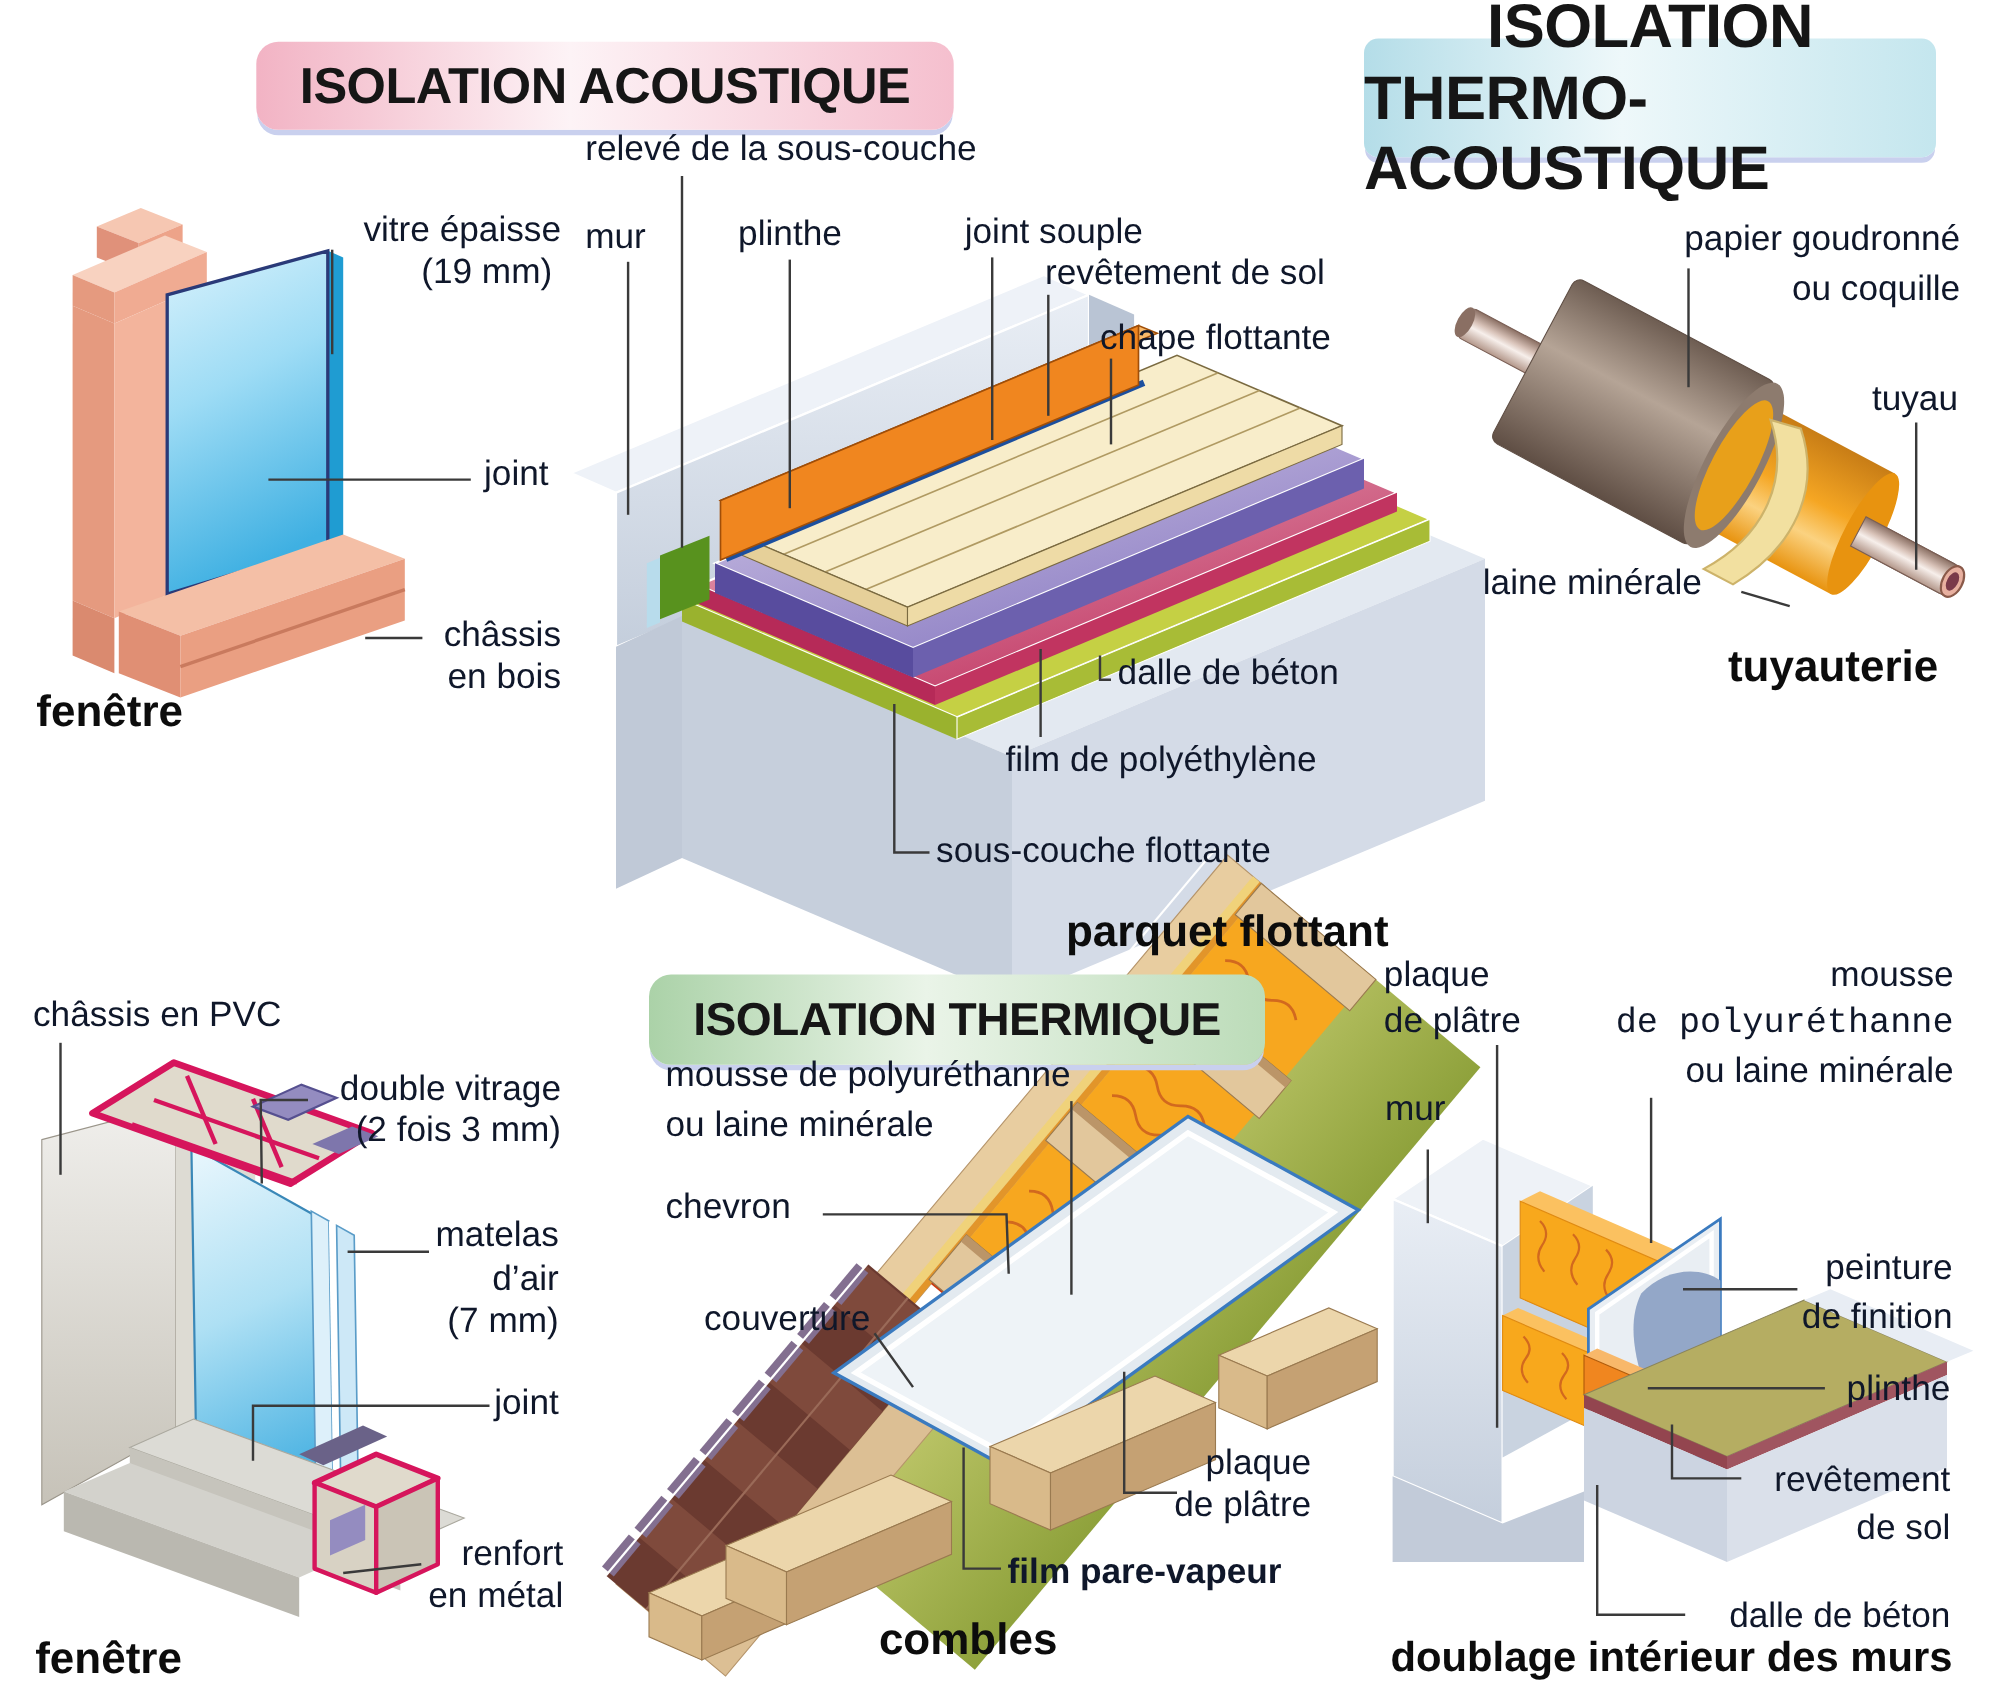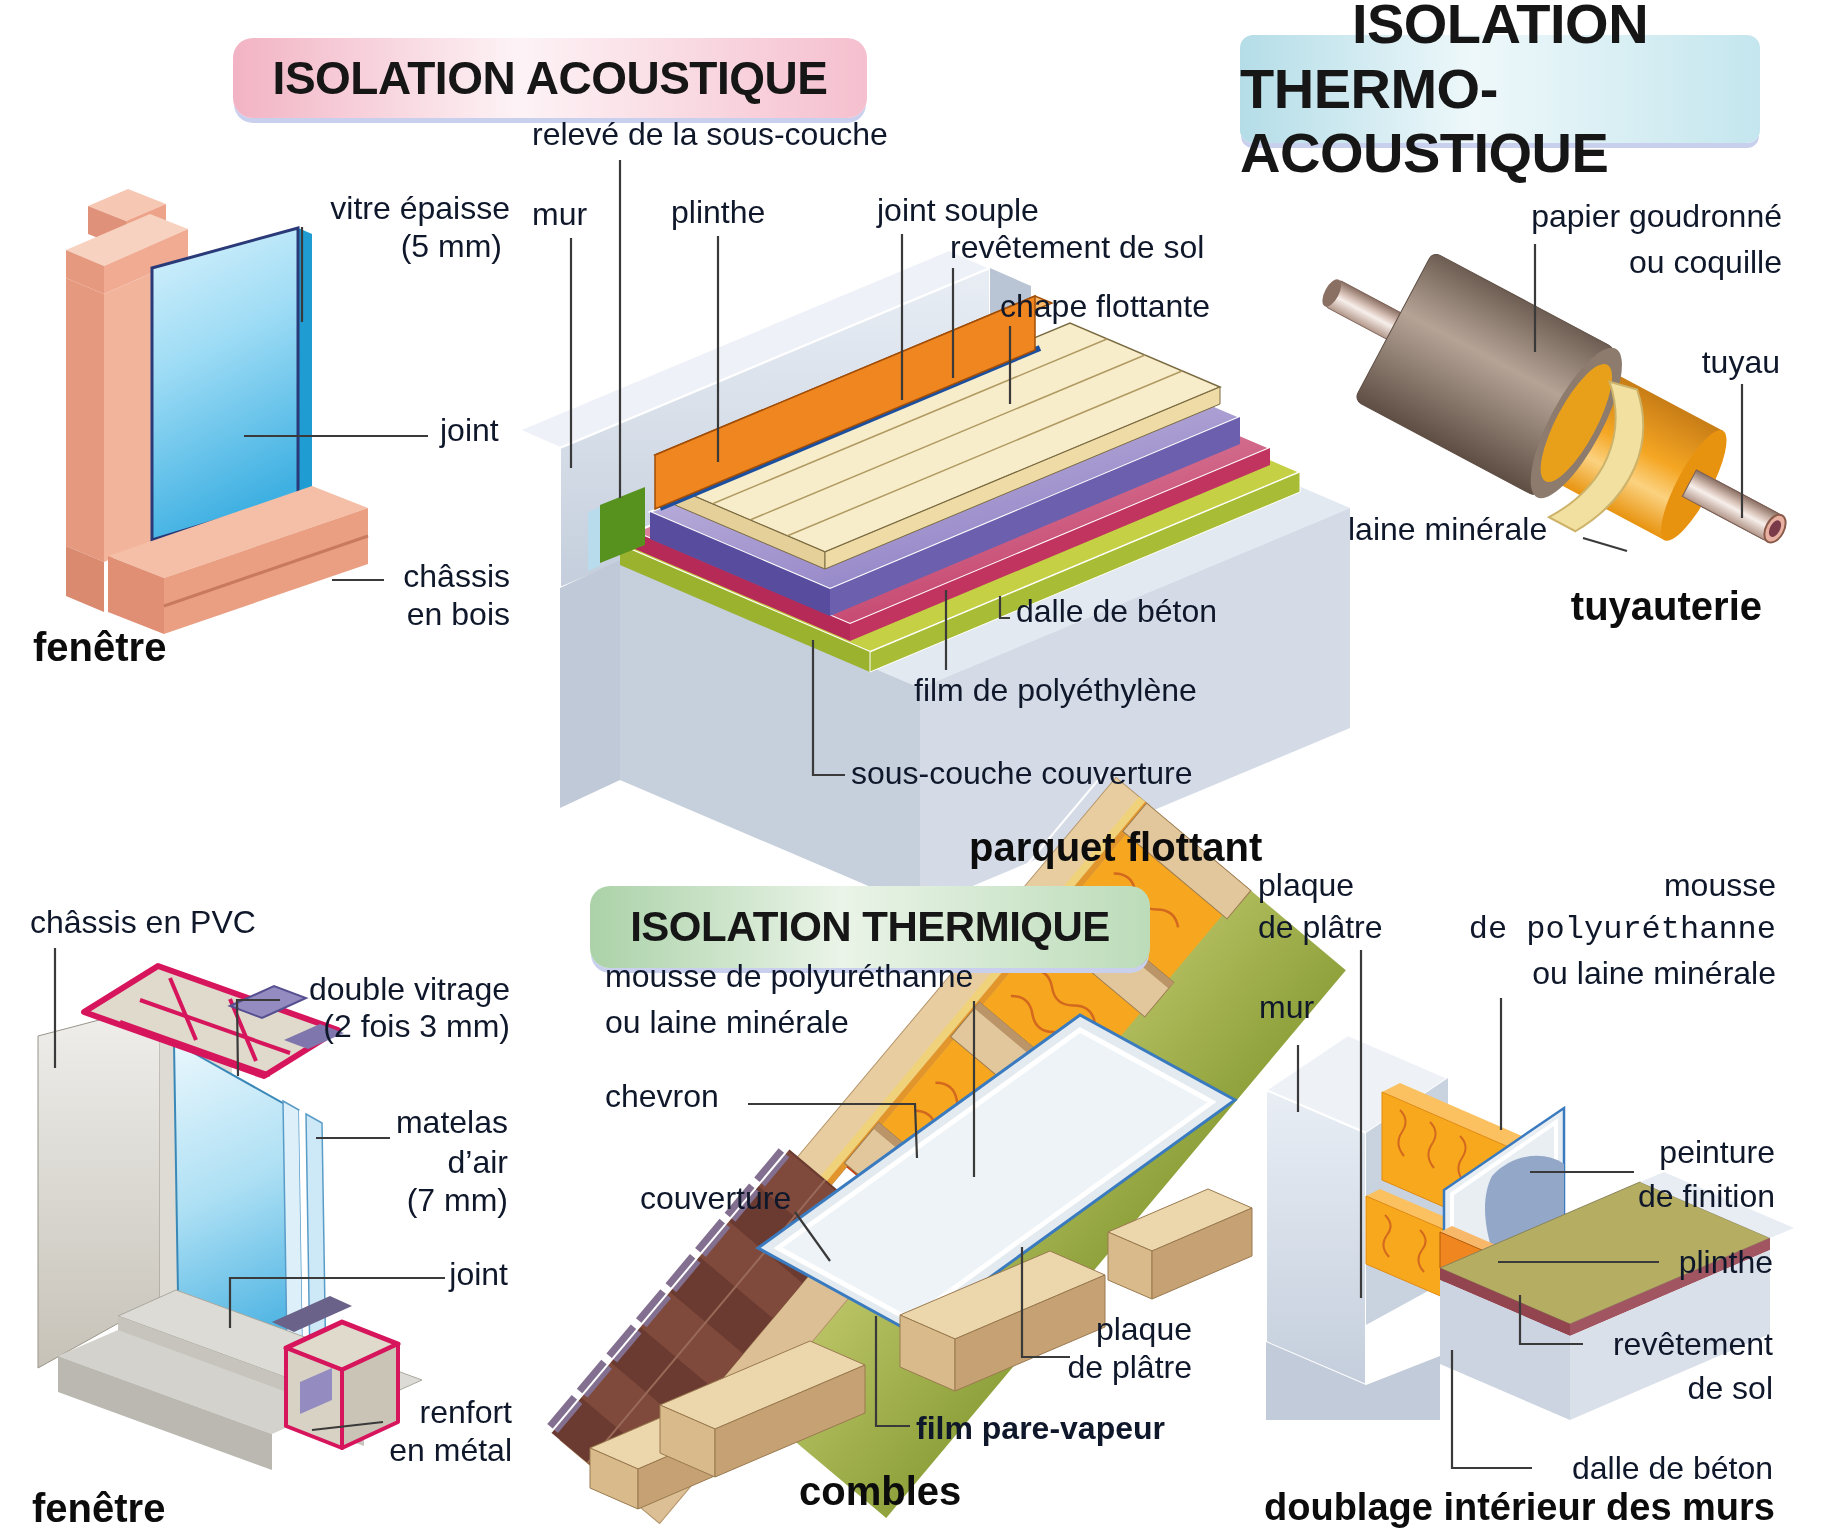--- a/index.html
+++ b/index.html
@@ -315,35 +315,35 @@
 </div>
 <div class="hdr hdr-cyan" style="left:1240px;top:35px;width:520px;height:108px;font-size:56px;line-height:1.15;border-radius:13px;">
   <div>ISOLATION</div>
   <div>THERMO-ACOUSTIQUE</div>
 </div>
 <div class="hdr hdr-green" style="left:590px;top:850px;width:560px;height:82px;font-size:42px;margin-top:36px;">
   <div>ISOLATION THERMIQUE</div>
 </div>
 
 <div class="lbl ra" style="right:1315px;top:192px;">vitre épaisse</div>
-<div class="lbl ra" style="right:1323px;top:230px;">(5 mm)</div>
+<div class="lbl ra" style="right:1323px;top:230px;">(19 mm)</div>
 <div class="lbl" style="left:440px;top:414px;">joint</div>
 <div class="lbl ra" style="right:1315px;top:560px;">châssis</div>
 <div class="lbl ra" style="right:1315px;top:598px;">en bois</div>
 <div class="cap" style="left:33px;top:625px;">fenêtre</div>
 
 <div class="lbl" style="left:532px;top:118px;">relevé de la sous-couche</div>
 <div class="lbl" style="left:532px;top:198px;">mur</div>
 <div class="lbl" style="left:671px;top:196px;">plinthe</div>
 <div class="lbl" style="left:877px;top:194px;">joint souple</div>
 <div class="lbl" style="left:950px;top:231px;">revêtement de sol</div>
 <div class="lbl" style="left:1000px;top:290px;">chape flottante</div>
 <div class="lbl" style="left:1016px;top:595px;">dalle de béton</div>
 <div class="lbl" style="left:914px;top:674px;">film de polyéthylène</div>
-<div class="lbl" style="left:851px;top:757px;">sous-couche couverture</div>
+<div class="lbl" style="left:851px;top:757px;">sous-couche flottante</div>
 <div class="cap" style="left:969px;top:825px;">parquet flottant</div>
 
 <div class="lbl ra" style="right:43px;top:200px;">papier goudronné</div>
 <div class="lbl ra" style="right:43px;top:246px;">ou coquille</div>
 <div class="lbl ra" style="right:45px;top:346px;">tuyau</div>
 <div class="lbl" style="left:1348px;top:513px;">laine minérale</div>
 <div class="cap ra" style="right:63px;top:584px;">tuyauterie</div>
 
 <div class="lbl" style="left:30px;top:906px;">châssis en PVC</div>
 <div class="lbl ra" style="right:1315px;top:973px;">double vitrage</div>

